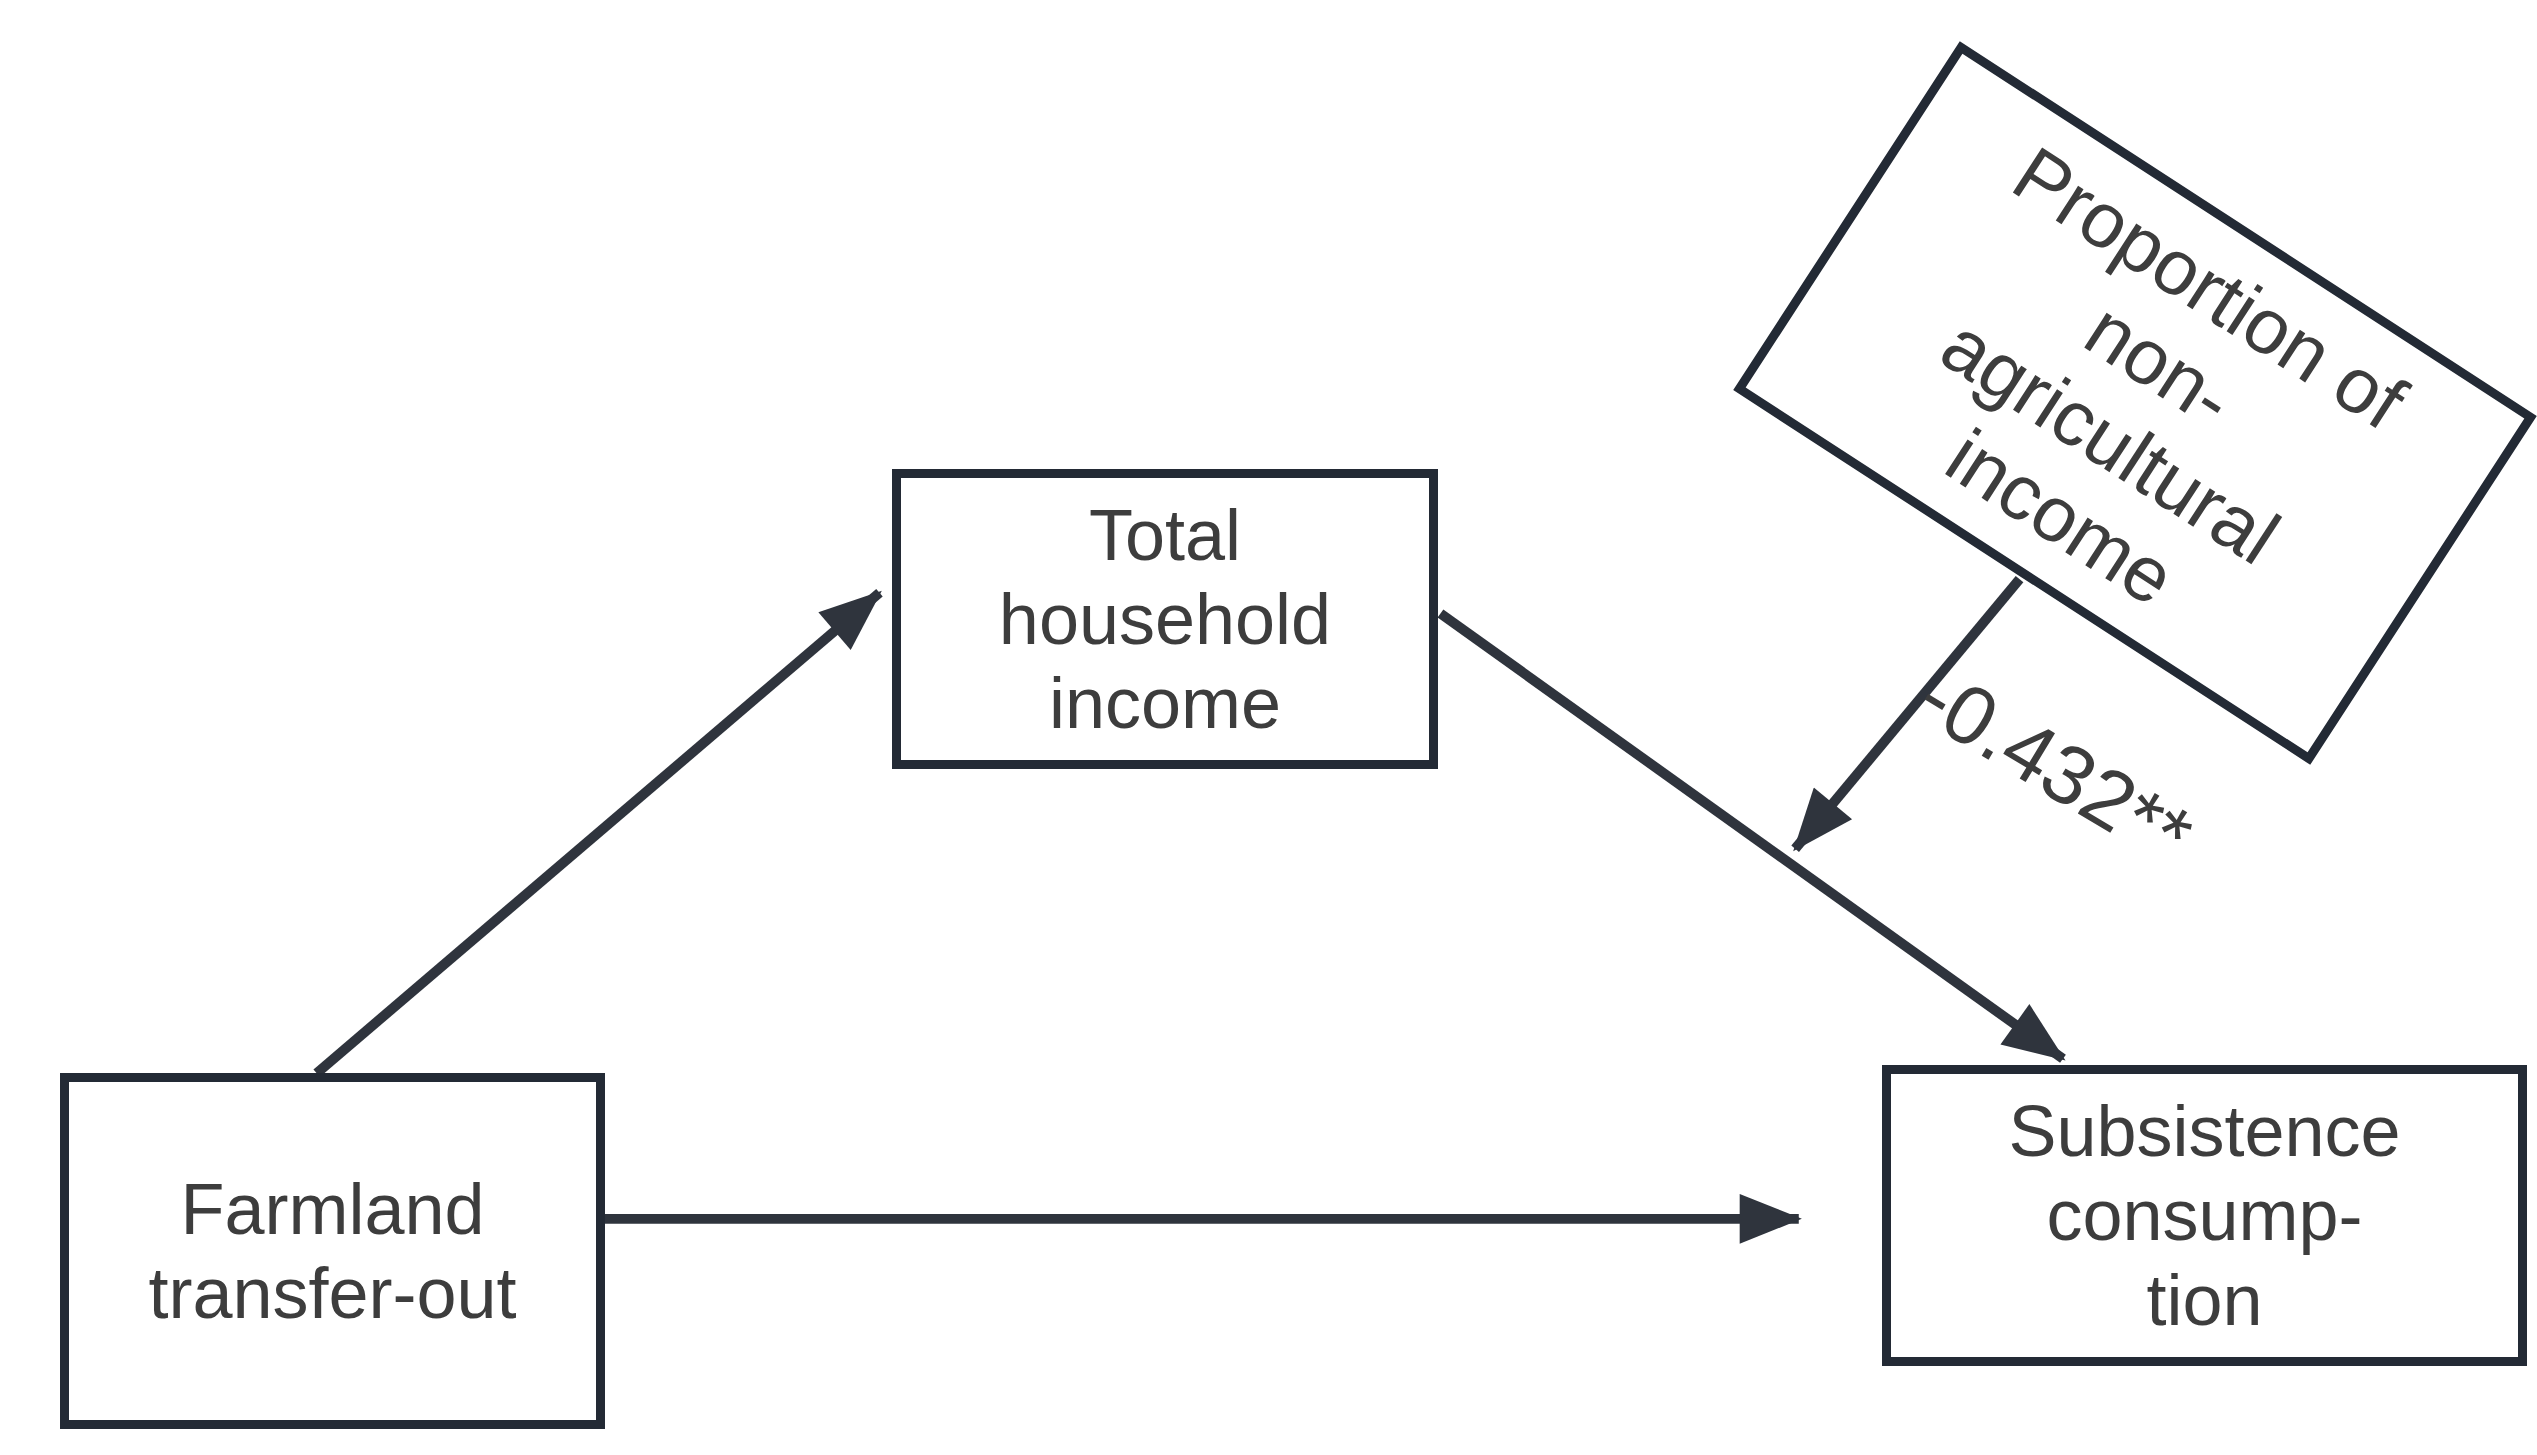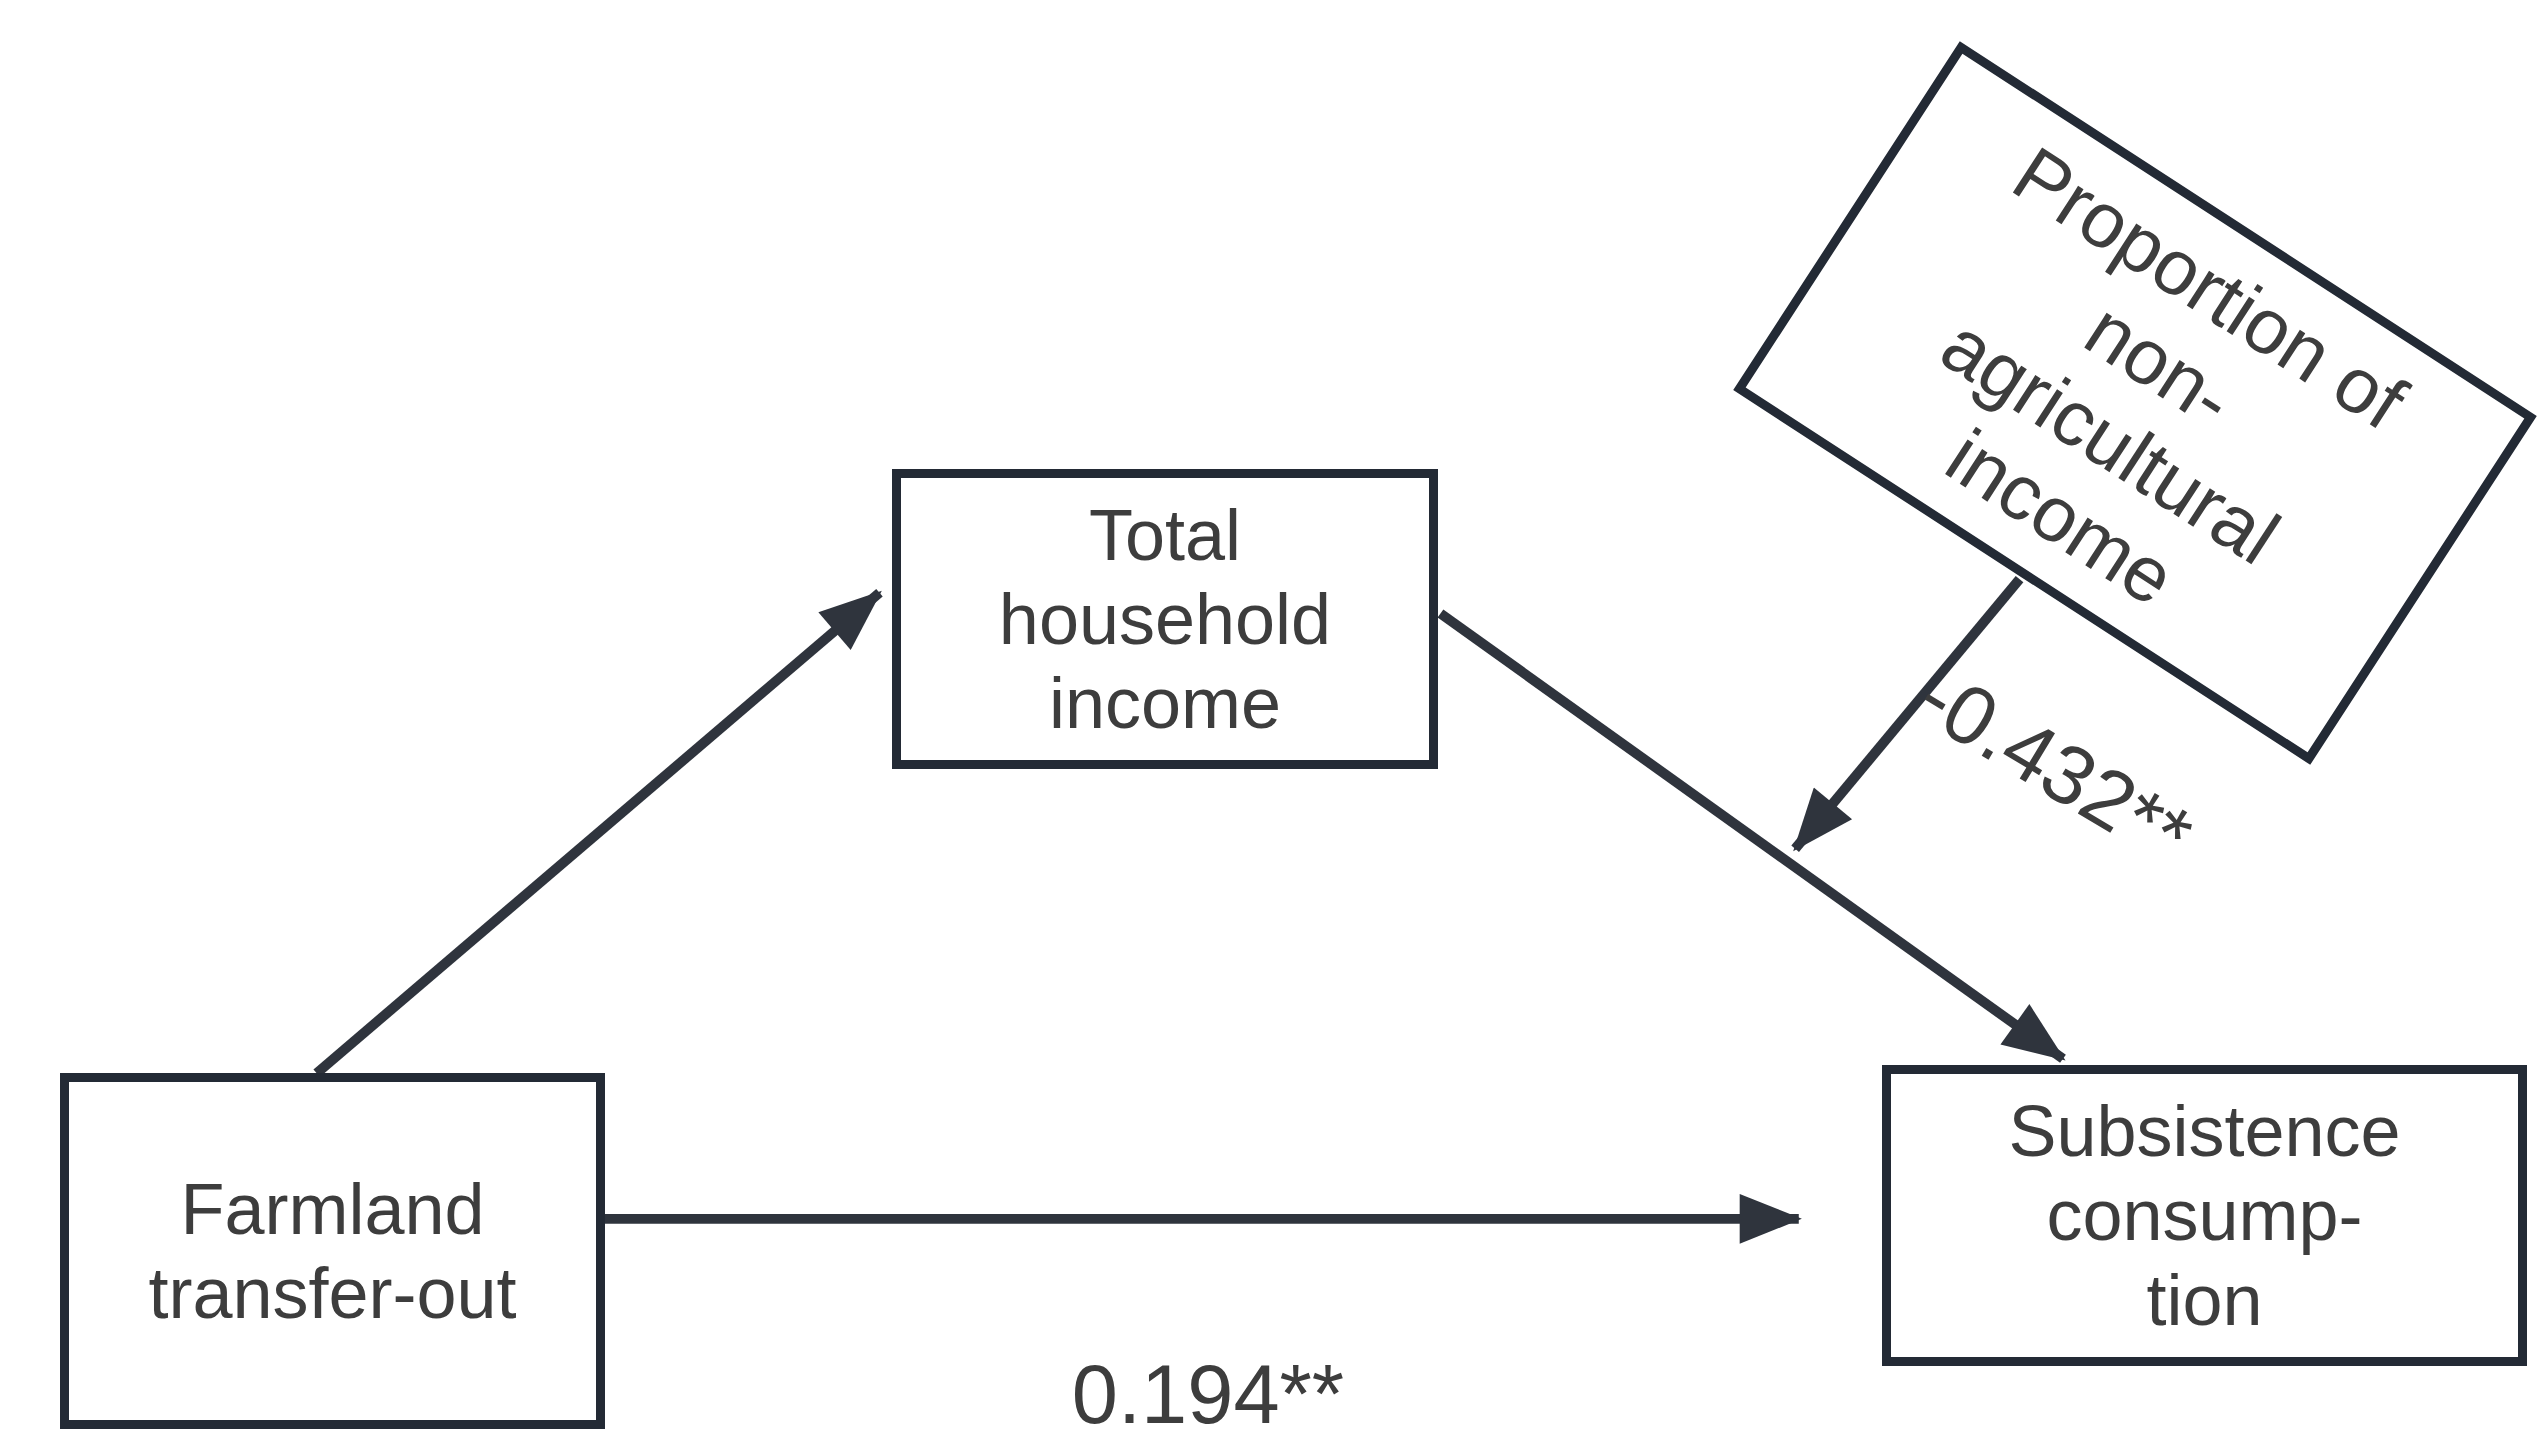--- a/index.html
+++ b/index.html
@@ -90,18 +90,17 @@
   </div>
 
   <div class="node" style="left:1862px; top:1065px; width:645px; height:301px;margin-left:20px;">
     <span>Subsistence
 consump-
 tion</span>
   </div>
 
 
 
-  <div class="coef" style="left:1208px; top:1395px;">0.194**</div>
 
   <div class="coef rotated" style="left:2055px; top:767px;">-0.432**</div>
 
 </div>
 
 
 </body></html>

